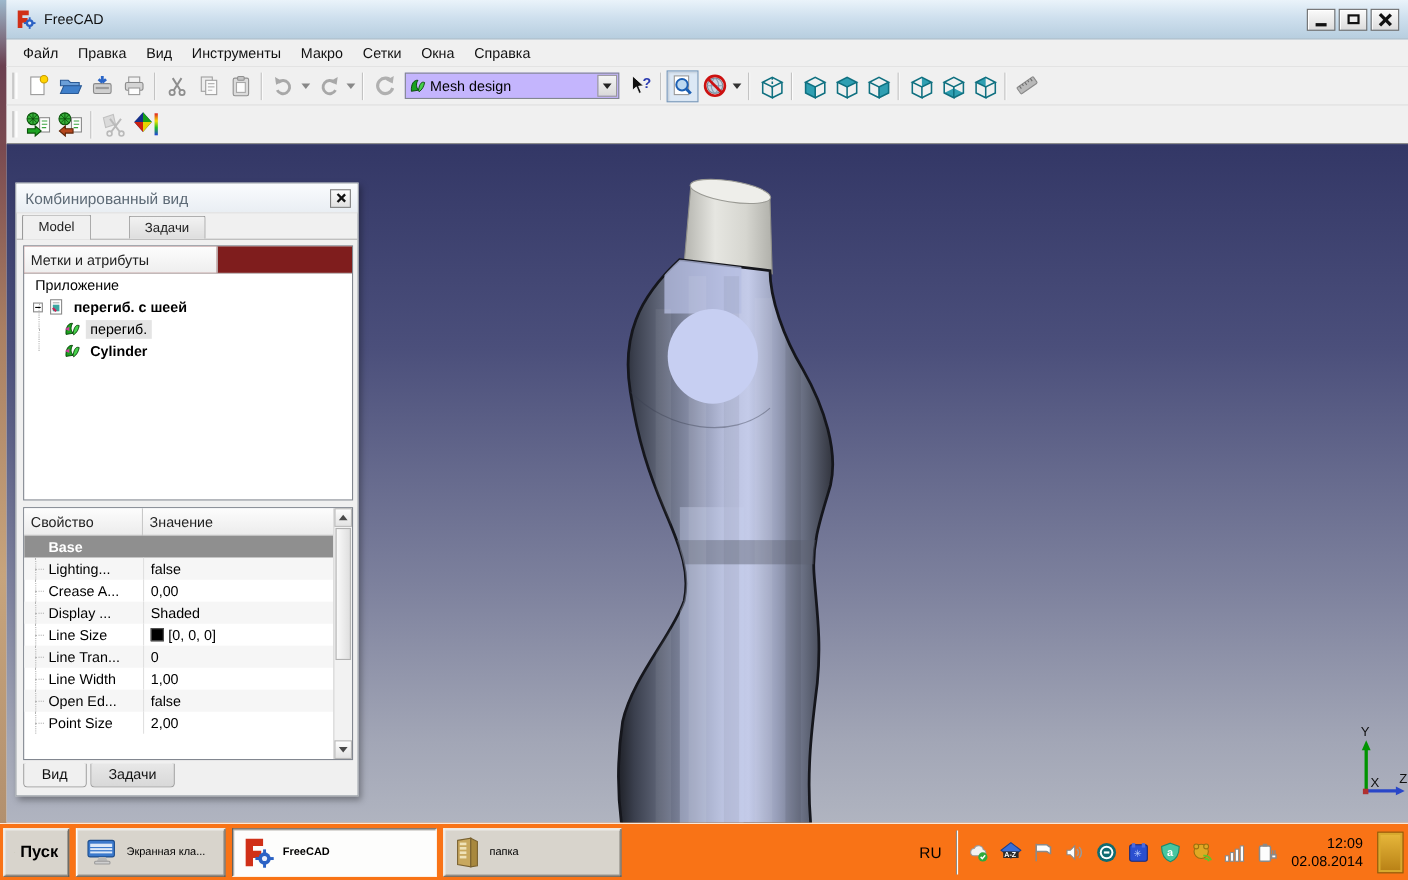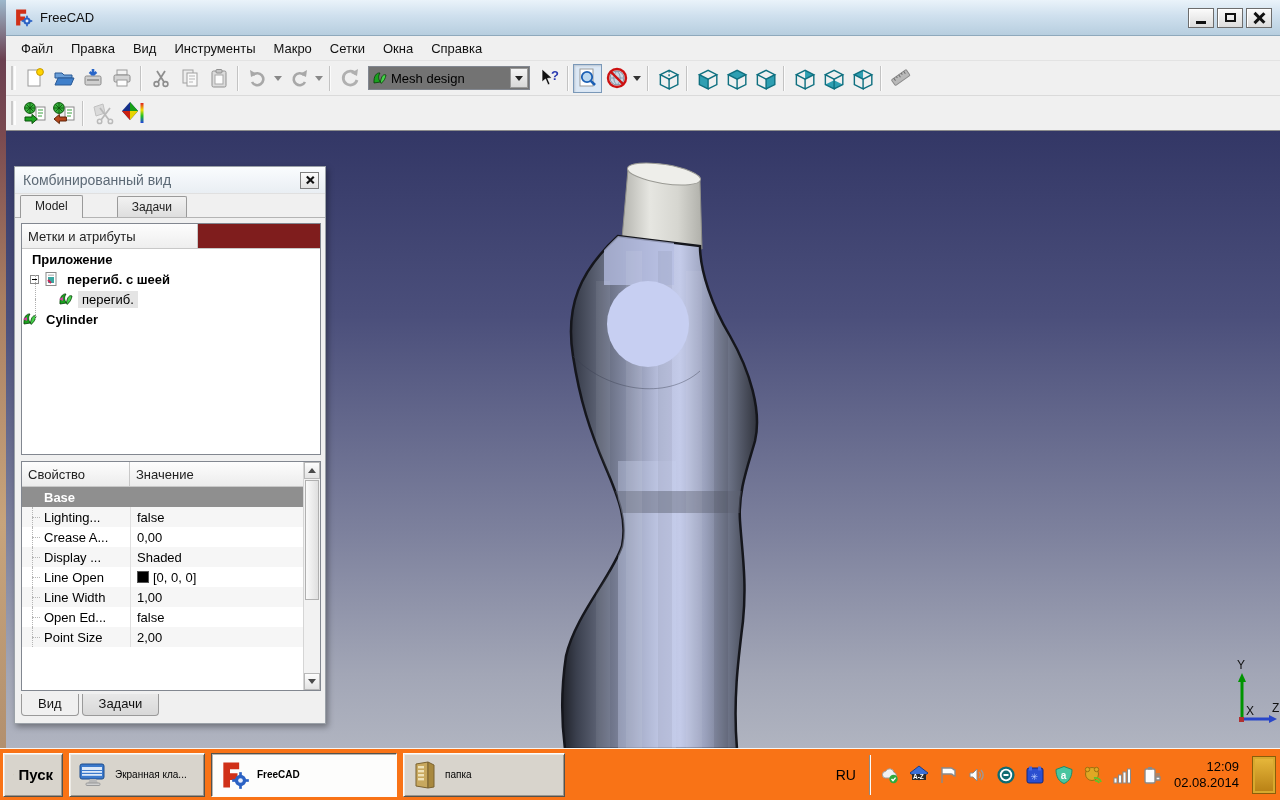--- a/index.html
+++ b/index.html
@@ -33,21 +33,21 @@
   .toolbar { height:35px; background:#f0f0f0; display:flex; align-items:center; padding-left:3px; }
   #toolbar1 { border-bottom:1px solid #dadada; }
   #toolbar2 { border-bottom:1px solid #8c8c8c; }
   .grip { width:5px; height:24px; margin:0 4px 0 2px;
     border-left:2px solid #c9c9c9; border-right:2px solid #fdfdfd; }
   .tsep { width:2px; height:25px; margin:0 4px; border-left:1px solid #c3c3c3; border-right:1px solid #fbfbfb; }
   .tbtn { width:29px; height:29px; display:flex; align-items:center; justify-content:center; border:1px solid transparent; }
   .tbtn.pressed { border:1px solid #7a98b8; background:#dce8f5; box-shadow:inset 1px 1px 2px rgba(0,0,0,.15); }
   .caret { width:0; height:0; border-left:4px solid transparent; border-right:4px solid transparent; border-top:5px solid #333; margin:0 2px; }
 
-  .combo { width:162px; height:24px; background:#737373; border:1px solid #828790; display:flex; align-items:center; margin:0 4px; }
+  .combo { width:195px; height:24px; background:#c4b5fd; border:1px solid #828790; display:flex; align-items:center; margin:0 4px; }
   .combo .cicon { margin:0 3px 0 3px; }
   .combo .ctext { font-size:13px; color:#000; flex:1; }
   .combo .cbtn { width:18px; height:20px; margin-right:1px; background:linear-gradient(#f4f4f4,#d9d9d9);
     border:1px solid #9a9a9a; display:flex; align-items:center; justify-content:center; }
   .combo .cbtn .caret { border-top-color:#222; margin:0; }
 
   
   #viewport { position:absolute; left:0; top:131px; width:1274px; height:617px;
     background:linear-gradient(#333766 0%, #4b4f7b 30%, #7d819d 65%, #a2a6b6 88%, #b0b4c0 100%); }
   #scene { position:absolute; left:0; top:0; }
@@ -474,21 +474,21 @@
       </div>
       <div class="ptabs">
         <div class="ptab active">Model</div>
         <div class="ptab">Задачи</div>
       </div>
 
       <div class="treebox">
         <div class="tree-colhdr">
           <div class="hcell">Метки и атрибуты</div>
         </div>
-        <div class="trow" style="padding-left:6px;font-weight:bold;">
+        <div class="trow" style="padding-left:6px;">
           <span class="lbl">Приложение</span>
         </div>
         <div class="trow">
           <div class="expander"></div>
           <svg class="tico" viewBox="0 0 16 16">
             <rect x="3" y="1.5" width="10" height="13" fill="#fff" stroke="#8a8a8a"></rect>
             <rect x="5" y="6" width="6" height="6" fill="#3aa6a0"></rect>
             <path d="M5,9 l3,3" stroke="#cc2255" stroke-width="2"></path>
             <rect x="5" y="3.5" width="6" height="1.4" fill="#c0c0c0"></rect>
           </svg>
@@ -496,21 +496,21 @@
         </div>
         <div class="trow" style="padding-left:36px;">
           <div class="dotline" style="left:13px;top:-14px;height:24px;"></div>
           <svg class="tico" viewBox="0 0 16 16">
             <path d="M2,13 C1.5,6 4.5,2.5 8,3 C6,6 6.2,9 8.4,12 Z" fill="#1aa11f" stroke="#063f06" stroke-width="0.8"></path>
             <path d="M8.4,12 C9.5,5.5 11.5,4 14,5 C13.4,8.4 12,11.4 9,13.4 Z" fill="#45d24a" stroke="#063f06" stroke-width="0.8"></path>
             <polygon points="1,8 5,6 5,10" fill="#d040a0"></polygon>
           </svg>
           <span class="lbl sel">перегиб.</span>
         </div>
-        <div class="trow" style="">
+        <div class="trow" style="padding-left:36px;">
           <div class="dotline" style="left:13px;top:-10px;height:20px;"></div>
           <svg class="tico" viewBox="0 0 16 16">
             <path d="M2,13 C1.5,6 4.5,2.5 8,3 C6,6 6.2,9 8.4,12 Z" fill="#1aa11f" stroke="#063f06" stroke-width="0.8"></path>
             <path d="M8.4,12 C9.5,5.5 11.5,4 14,5 C13.4,8.4 12,11.4 9,13.4 Z" fill="#45d24a" stroke="#063f06" stroke-width="0.8"></path>
             <polygon points="1,8 5,6 5,10" fill="#d040a0"></polygon>
           </svg>
           <span class="lbl bold">Cylinder</span>
         </div>
       </div>
 
@@ -529,25 +529,29 @@
           </div>
           <div class="prow">
             <div class="c1">Crease A...</div>
             <div class="c2">0,00</div>
           </div>
           <div class="prow">
             <div class="c1">Display ...</div>
             <div class="c2">Shaded</div>
           </div>
           <div class="prow">
-            <div class="c1">Line Open</div>
+            <div class="c1">Line Size</div>
             <div class="c2">
               <span class="swatch" style="background:#000;"></span>
               <span>[0, 0, 0]</span>
             </div>
+          </div>
+          <div class="prow">
+            <div class="c1">Line Tran...</div>
+            <div class="c2">0</div>
           </div>
           <div class="prow">
             <div class="c1">Line Width</div>
             <div class="c2">1,00</div>
           </div>
           <div class="prow">
             <div class="c1">Open Ed...</div>
             <div class="c2">false</div>
           </div>
           <div class="prow">

